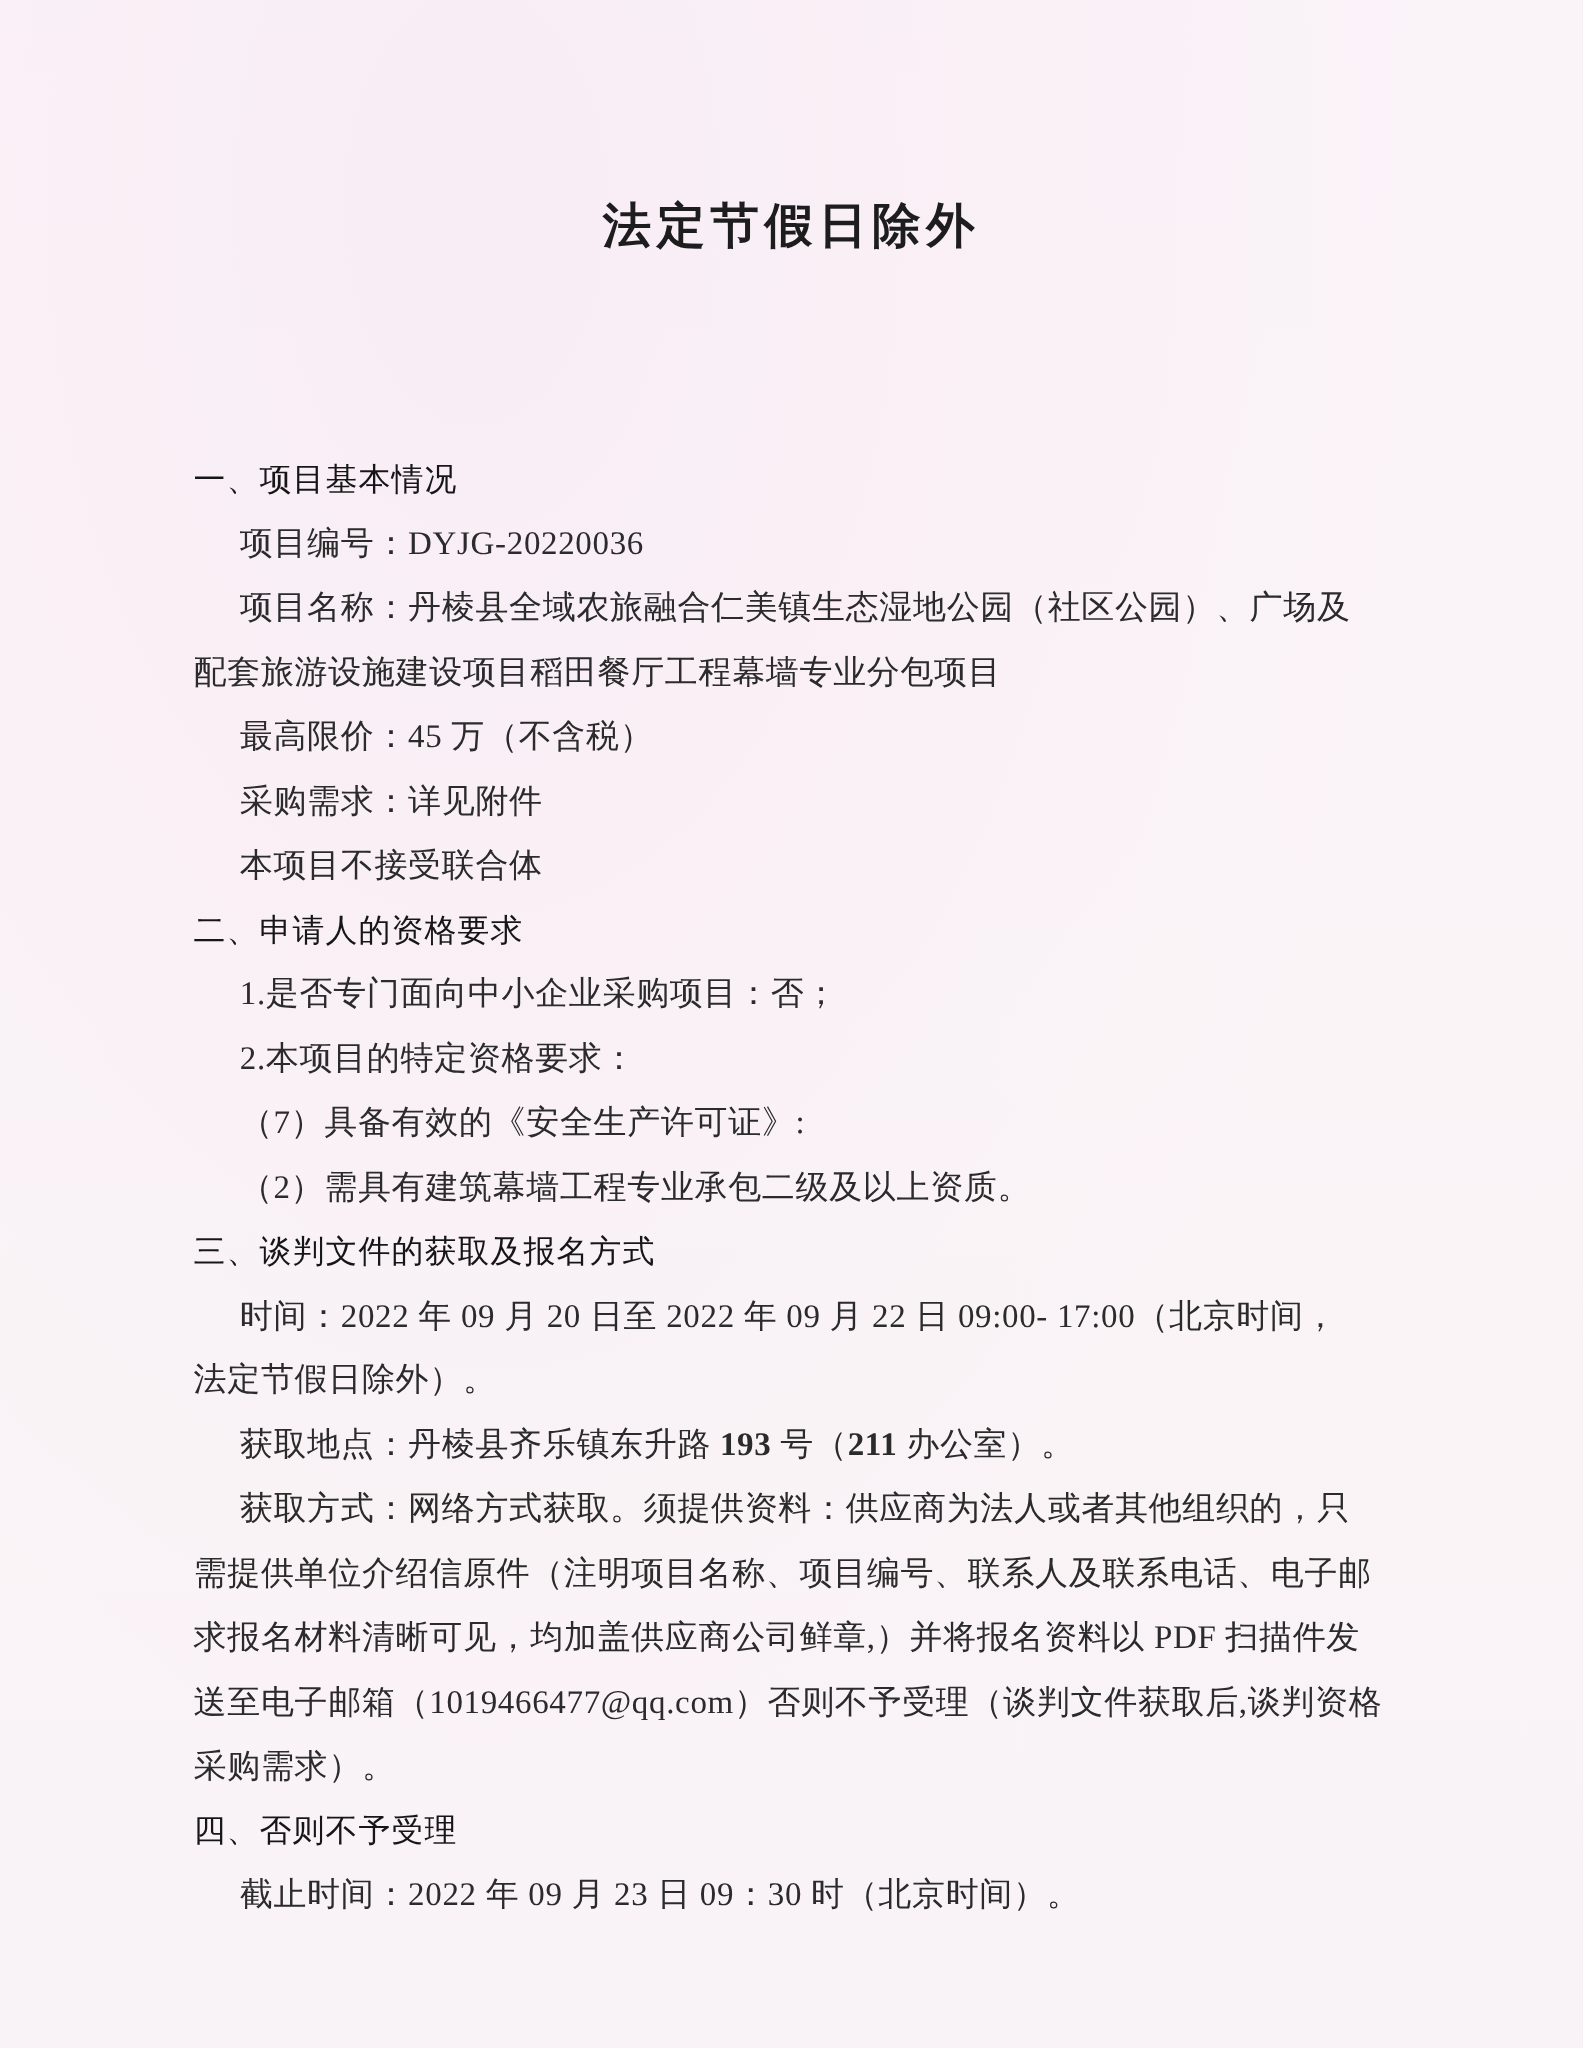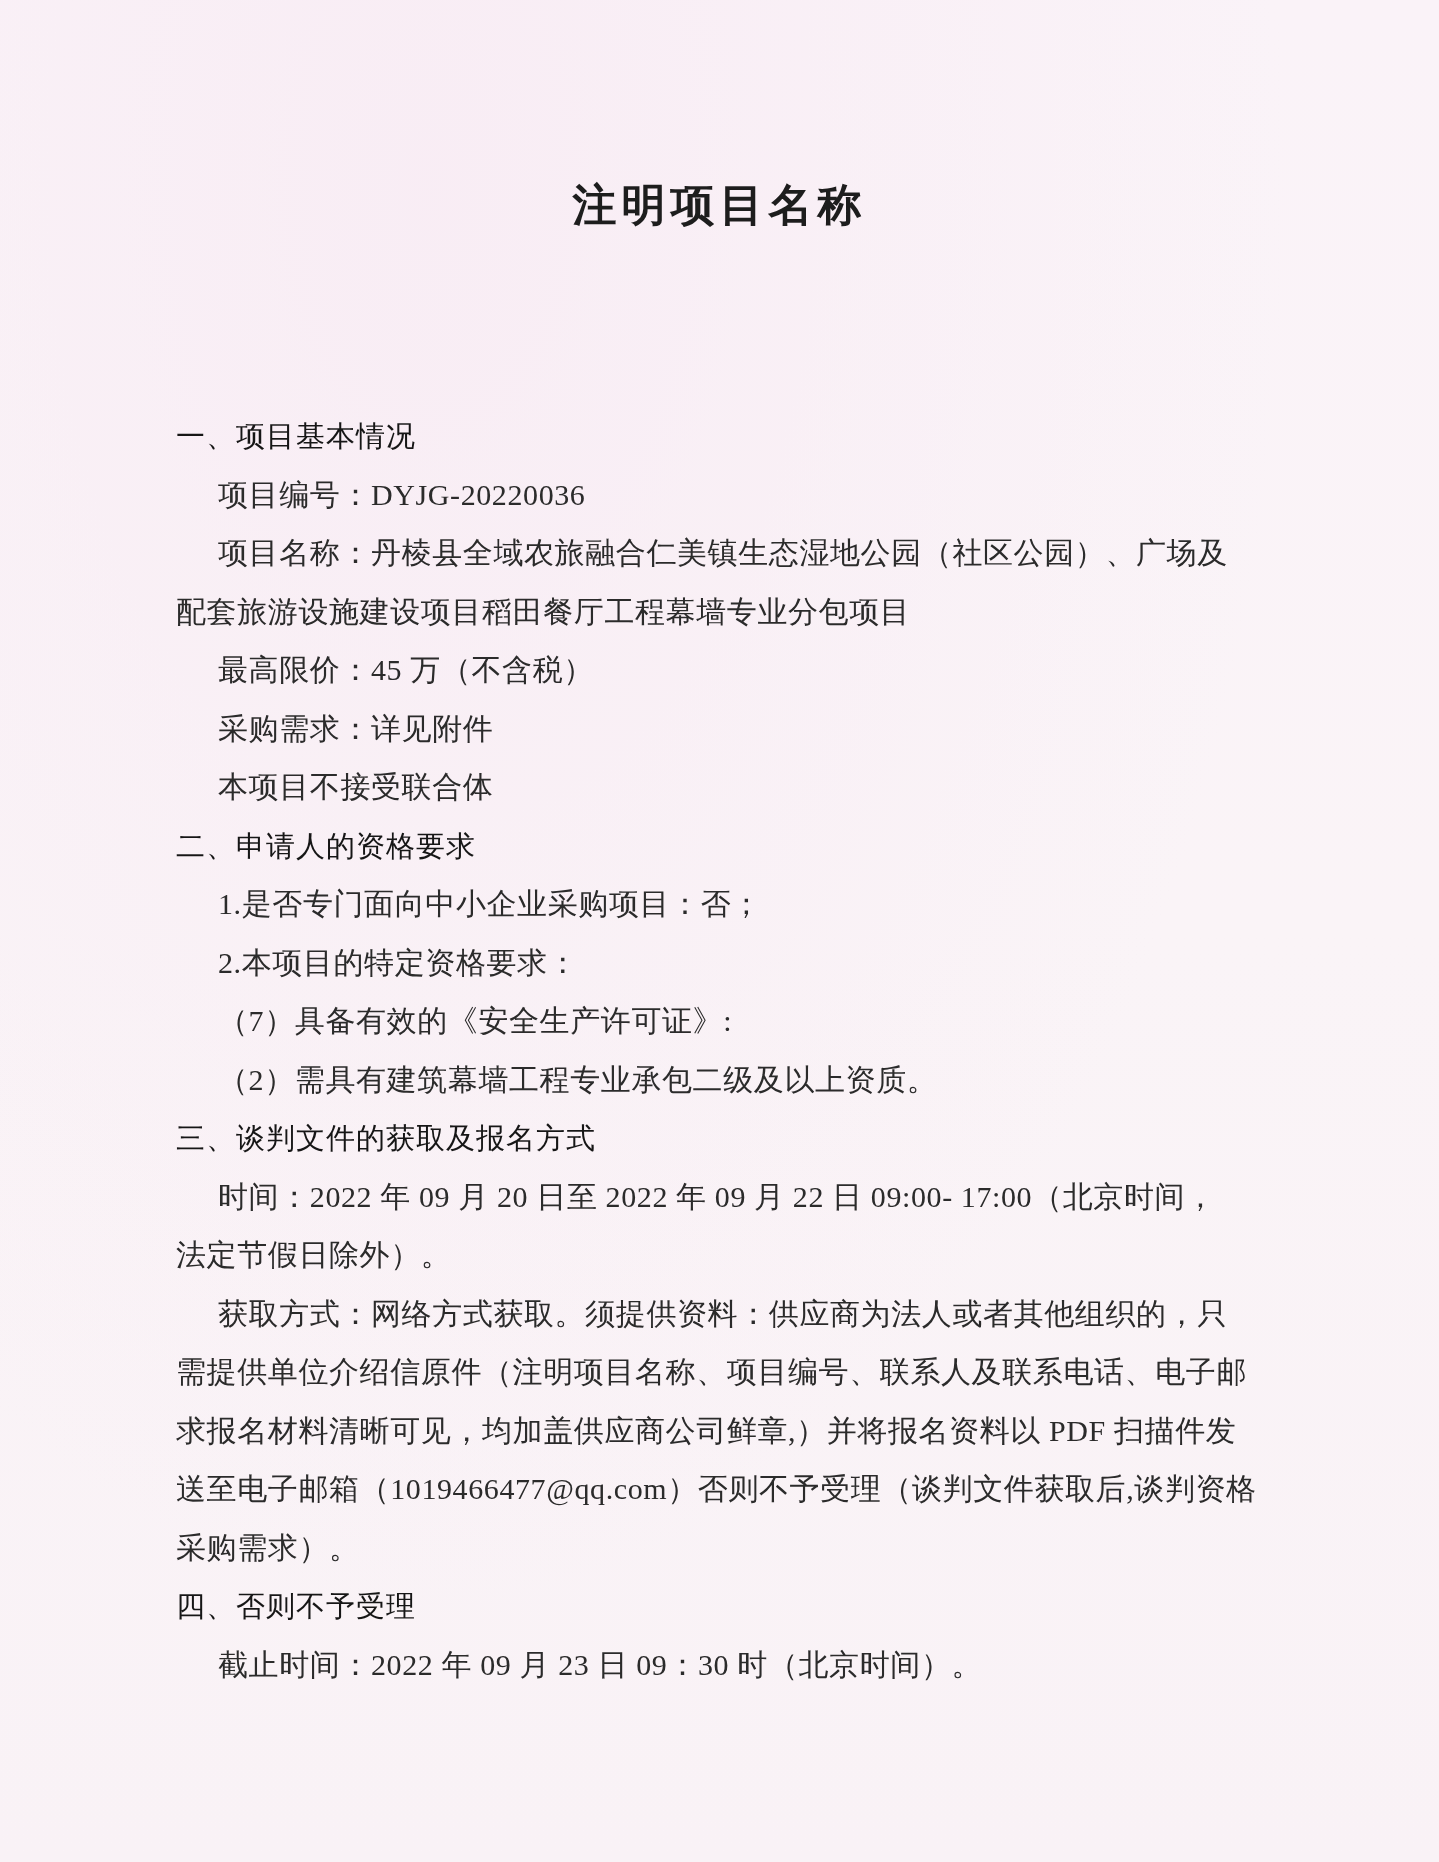--- a/index.html
+++ b/index.html
@@ -57,40 +57,41 @@
   }
   .bold-num {
     font-weight: bold;
   }
 </style>
 </head>
 <body>
 
 <div class="page">
 
-  <div class="doc-title">注明项目名称</div>
+  <div class="doc-title">法定节假日除外</div>
 
   <div class="content">
     <div class="line heading">一、项目基本情况</div>
     <div class="line indent">项目编号：DYJG-20220036</div>
     <div class="line indent">项目名称：丹棱县全域农旅融合仁美镇生态湿地公园（社区公园）、广场及</div>
     <div class="line">配套旅游设施建设项目稻田餐厅工程幕墙专业分包项目</div>
     <div class="line indent">最高限价：45 万（不含税）</div>
     <div class="line indent">采购需求：详见附件</div>
     <div class="line indent">本项目不接受联合体</div>
 
     <div class="line heading">二、申请人的资格要求</div>
     <div class="line indent">1.是否专门面向中小企业采购项目：否；</div>
     <div class="line indent">2.本项目的特定资格要求：</div>
     <div class="line indent">（7）具备有效的《安全生产许可证》:</div>
     <div class="line indent">（2）需具有建筑幕墙工程专业承包二级及以上资质。</div>
 
     <div class="line heading">三、谈判文件的获取及报名方式</div>
     <div class="line indent">时间：2022 年 09 月 20 日至 2022 年 09 月 22 日 09:00- 17:00（北京时间，</div>
     <div class="line">法定节假日除外）。</div>
+    <div class="line indent"><span>获取地点：丹棱县齐乐镇东升路 </span><span class="bold-num">193</span><span> 号（</span><span class="bold-num">211</span><span> 办公室）。</span></div>
     <div class="line indent">获取方式：网络方式获取。须提供资料：供应商为法人或者其他组织的，只</div>
     <div class="line">需提供单位介绍信原件（注明项目名称、项目编号、联系人及联系电话、电子邮</div>
     <div class="line">求报名材料清晰可见，均加盖供应商公司鲜章,）并将报名资料以 PDF 扫描件发</div>
     <div class="line">送至电子邮箱（1019466477@qq.com）否则不予受理（谈判文件获取后,谈判资格</div>
     <div class="line">采购需求）。</div>
 
     <div class="line heading">四、否则不予受理</div>
     <div class="line indent">截止时间：2022 年 09 月 23 日 09：30 时（北京时间）。</div>
   </div>
 

